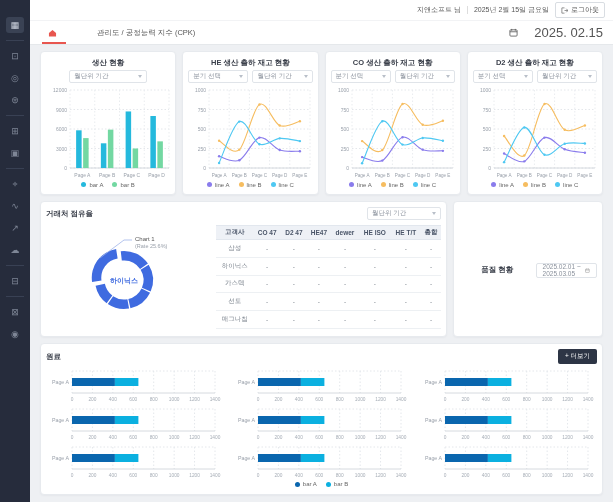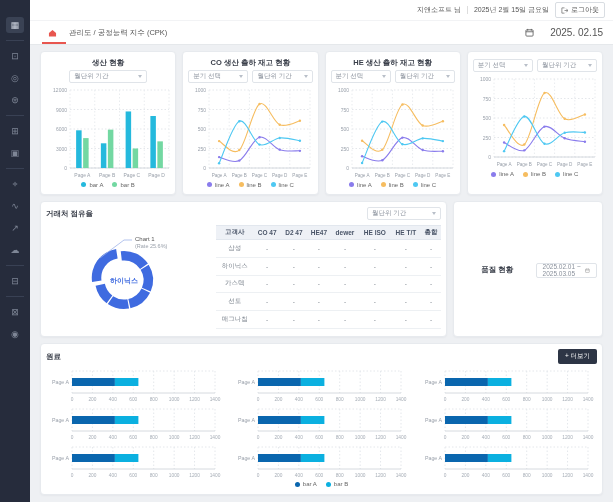--- a/index.html
+++ b/index.html
@@ -12,23 +12,23 @@
   .sb-icon.active{background:#3a4254;color:#cdd3de;}
   .sb-div{width:18px;height:1px;background:#394154;margin:4px 0;}
   
   .main{flex:1;display:flex;flex-direction:column;min-width:0;}
   .topbar{height:20px;background:#fff;display:flex;align-items:center;justify-content:flex-end;gap:6px;padding:0 8px;font-size:7px;color:#555;border-bottom:1px solid #f2f3f5;}
   .vdiv{width:1px;height:8px;background:#ddd;}
   .logout{display:flex;align-items:center;gap:3px;border:1px solid #d9dde2;background:#fff;border-radius:2px;font-size:7px;color:#555;padding:2px 5px;font-family:inherit;cursor:pointer;}
   .breadcrumb-bar{height:23px;background:#fff;border-bottom:1px solid #e5e8eb;display:flex;align-items:center;padding:0 10px;position:relative;}
   .home-tab{position:relative;height:100%;display:flex;align-items:center;padding:0 8px;cursor:pointer;}
   .red-underline{position:absolute;left:2px;bottom:0;width:24px;height:2px;background:#e8564f;}
-  .crumb{font-size:7.5px;color:#555;margin-left:4px;}
+  .crumb{font-size:7.5px;color:#555;margin-left:32px;}
   .spacer{flex:1;}
-  .bc-date{display:flex;align-items:center;gap:16px;font-size:10px;color:#555;cursor:pointer;}
+  .bc-date{display:flex;align-items:center;gap:16px;font-size:13px;color:#555;cursor:pointer;}
   
   .content{flex:1;padding:6px 10px 8px 10px;box-sizing:border-box;overflow:hidden;}
   .row{display:flex;gap:6px;}
   .row1{height:144px;}
   .row2{height:136px;margin-top:6px;}
   .row3{height:152px;margin-top:6px;}
   .card{background:#fff;border:1px solid #e7eaee;border-radius:4px;box-shadow:0 1px 2px rgba(20,30,50,.04);box-sizing:border-box;padding:5px;overflow:hidden;}
   .row1 .card{flex:1;display:flex;flex-direction:column;}
   .card h3{margin:0;font-size:7.5px;font-weight:bold;color:#3a3f4a;text-align:center;line-height:11px;width:100%;}
   .dd-row{display:flex;gap:4px;width:100%;margin:2px 0;}
@@ -188,20 +188,92 @@
               </svg>
             </div>
           <div class="legend">
               <span class="li">
                 <span class="dot" style="background: rgb(37, 185, 221);"></span>
                 <span>bar A</span>
               </span>
               <span class="li">
                 <span class="dot" style="background: rgb(115, 216, 162);"></span>
                 <span>bar B</span>
+              </span>
+            </div>
+        </section>
+
+        <section class="card">
+          <h3>HE 생산 출하 재고 현황</h3>
+          <div class="dd-row">
+            <div class="dd half">
+                <span>분기 선택</span>
+                <i class="chev"></i>
+              </div>
+            <div class="dd half">
+                <span>월단위 기간</span>
+                <i class="chev"></i>
+              </div>
+          </div>
+          <div>
+              <svg width="126" height="95">
+                <line x1="21" x2="122" y1="83" y2="83" stroke="#e4e7eb" stroke-dasharray="1.5 2"></line>
+                <text x="18" y="85" text-anchor="end" font-size="5" fill="#9aa1ab">0</text>
+                <line x1="21" x2="122" y1="63.5" y2="63.5" stroke="#e4e7eb" stroke-dasharray="1.5 2"></line>
+                <text x="18" y="65.5" text-anchor="end" font-size="5" fill="#9aa1ab">250</text>
+                <line x1="21" x2="122" y1="44" y2="44" stroke="#e4e7eb" stroke-dasharray="1.5 2"></line>
+                <text x="18" y="46" text-anchor="end" font-size="5" fill="#9aa1ab">500</text>
+                <line x1="21" x2="122" y1="24.5" y2="24.5" stroke="#e4e7eb" stroke-dasharray="1.5 2"></line>
+                <text x="18" y="26.5" text-anchor="end" font-size="5" fill="#9aa1ab">750</text>
+                <line x1="21" x2="122" y1="5" y2="5" stroke="#e4e7eb" stroke-dasharray="1.5 2"></line>
+                <text x="18" y="7" text-anchor="end" font-size="5" fill="#9aa1ab">1000</text>
+                <line x1="21" x2="21" y1="5" y2="83" stroke="#e9ecef" stroke-dasharray="1.5 2"></line>
+                <line x1="41.2" x2="41.2" y1="5" y2="83" stroke="#e9ecef" stroke-dasharray="1.5 2"></line>
+                <line x1="61.4" x2="61.4" y1="5" y2="83" stroke="#e9ecef" stroke-dasharray="1.5 2"></line>
+                <line x1="81.6" x2="81.6" y1="5" y2="83" stroke="#e9ecef" stroke-dasharray="1.5 2"></line>
+                <line x1="101.8" x2="101.8" y1="5" y2="83" stroke="#e9ecef" stroke-dasharray="1.5 2"></line>
+                <line x1="122" x2="122" y1="5" y2="83" stroke="#e9ecef" stroke-dasharray="1.5 2"></line>
+                <line x1="21" x2="122" y1="83" y2="83" stroke="#ccd1d7" stroke-width="0.8"></line>
+                <text x="31.1" y="92" text-anchor="middle" font-size="4.6" fill="#9aa1ab">Page A</text>
+                <text x="51.3" y="92" text-anchor="middle" font-size="4.6" fill="#9aa1ab">Page B</text>
+                <text x="71.5" y="92" text-anchor="middle" font-size="4.6" fill="#9aa1ab">Page C</text>
+                <text x="91.7" y="92" text-anchor="middle" font-size="4.6" fill="#9aa1ab">Page D</text>
+                <text x="111.9" y="92" text-anchor="middle" font-size="4.6" fill="#9aa1ab">Page E</text>
+                <path d="M31.1,71.3C34.5,72.0,44.6,78.3,51.3,75.2C58.0,72.1,64.8,54.3,71.5,52.6C78.2,50.9,85.0,62.8,91.7,65.1C98.4,67.3,108.5,66.0,111.9,66.2" fill="none" stroke="#8a7cec" stroke-width="1.1"></path>
+                <circle cx="31.1" cy="71.3" r="1.2" fill="#8a7cec"></circle>
+                <circle cx="51.3" cy="75.2" r="1.2" fill="#8a7cec"></circle>
+                <circle cx="71.5" cy="52.58" r="1.2" fill="#8a7cec"></circle>
+                <circle cx="91.7" cy="65.06" r="1.2" fill="#8a7cec"></circle>
+                <circle cx="111.9" cy="66.23" r="1.2" fill="#8a7cec"></circle>
+                <path d="M31.1,55.7C34.5,57.2,44.6,70.7,51.3,64.7C58.0,58.6,64.8,23.5,71.5,19.4C78.2,15.4,85.0,37.7,91.7,40.5C98.4,43.3,108.5,36.9,111.9,36.2" fill="none" stroke="#f6bd60" stroke-width="1.1"></path>
+                <circle cx="31.1" cy="55.7" r="1.2" fill="#f6bd60"></circle>
+                <circle cx="51.3" cy="64.67" r="1.2" fill="#f6bd60"></circle>
+                <circle cx="71.5" cy="19.430000000000007" r="1.2" fill="#f6bd60"></circle>
+                <circle cx="91.7" cy="40.489999999999995" r="1.2" fill="#f6bd60"></circle>
+                <circle cx="111.9" cy="36.2" r="1.2" fill="#f6bd60"></circle>
+                <path d="M31.1,77.9C34.5,71.0,44.6,39.7,51.3,36.6C58.0,33.5,64.8,56.4,71.5,59.2C78.2,62.0,85.0,53.9,91.7,53.4C98.4,52.8,108.5,55.6,111.9,56.1" fill="none" stroke="#4ec8f2" stroke-width="1.1"></path>
+                <circle cx="31.1" cy="77.93" r="1.2" fill="#4ec8f2"></circle>
+                <circle cx="51.3" cy="36.59" r="1.2" fill="#4ec8f2"></circle>
+                <circle cx="71.5" cy="59.21" r="1.2" fill="#4ec8f2"></circle>
+                <circle cx="91.7" cy="53.36" r="1.2" fill="#4ec8f2"></circle>
+                <circle cx="111.9" cy="56.09" r="1.2" fill="#4ec8f2"></circle>
+              </svg>
+            </div>
+          <div class="legend">
+              <span class="li">
+                <span class="dot" style="background: rgb(138, 124, 236);"></span>
+                <span>line A</span>
+              </span>
+              <span class="li">
+                <span class="dot" style="background: rgb(246, 189, 96);"></span>
+                <span>line B</span>
+              </span>
+              <span class="li">
+                <span class="dot" style="background: rgb(78, 200, 242);"></span>
+                <span>line C</span>
               </span>
             </div>
         </section>
 
         <section class="card">
           <h3>CO 생산 출하 재고 현황</h3>
           <div class="dd-row">
             <div class="dd half">
                 <span>분기 선택</span>
                 <i class="chev"></i>
@@ -265,92 +337,21 @@
                 <span>line B</span>
               </span>
               <span class="li">
                 <span class="dot" style="background: rgb(78, 200, 242);"></span>
                 <span>line C</span>
               </span>
             </div>
         </section>
 
         <section class="card">
-          <h3>HE 생산 출하 재고 현황</h3>
-          <div class="dd-row">
-            <div class="dd half">
-                <span>분기 선택</span>
-                <i class="chev"></i>
-              </div>
-            <div class="dd half">
-                <span>월단위 기간</span>
-                <i class="chev"></i>
-              </div>
-          </div>
-          <div>
-              <svg width="126" height="95">
-                <line x1="21" x2="122" y1="83" y2="83" stroke="#e4e7eb" stroke-dasharray="1.5 2"></line>
-                <text x="18" y="85" text-anchor="end" font-size="5" fill="#9aa1ab">0</text>
-                <line x1="21" x2="122" y1="63.5" y2="63.5" stroke="#e4e7eb" stroke-dasharray="1.5 2"></line>
-                <text x="18" y="65.5" text-anchor="end" font-size="5" fill="#9aa1ab">250</text>
-                <line x1="21" x2="122" y1="44" y2="44" stroke="#e4e7eb" stroke-dasharray="1.5 2"></line>
-                <text x="18" y="46" text-anchor="end" font-size="5" fill="#9aa1ab">500</text>
-                <line x1="21" x2="122" y1="24.5" y2="24.5" stroke="#e4e7eb" stroke-dasharray="1.5 2"></line>
-                <text x="18" y="26.5" text-anchor="end" font-size="5" fill="#9aa1ab">750</text>
-                <line x1="21" x2="122" y1="5" y2="5" stroke="#e4e7eb" stroke-dasharray="1.5 2"></line>
-                <text x="18" y="7" text-anchor="end" font-size="5" fill="#9aa1ab">1000</text>
-                <line x1="21" x2="21" y1="5" y2="83" stroke="#e9ecef" stroke-dasharray="1.5 2"></line>
-                <line x1="41.2" x2="41.2" y1="5" y2="83" stroke="#e9ecef" stroke-dasharray="1.5 2"></line>
-                <line x1="61.4" x2="61.4" y1="5" y2="83" stroke="#e9ecef" stroke-dasharray="1.5 2"></line>
-                <line x1="81.6" x2="81.6" y1="5" y2="83" stroke="#e9ecef" stroke-dasharray="1.5 2"></line>
-                <line x1="101.8" x2="101.8" y1="5" y2="83" stroke="#e9ecef" stroke-dasharray="1.5 2"></line>
-                <line x1="122" x2="122" y1="5" y2="83" stroke="#e9ecef" stroke-dasharray="1.5 2"></line>
-                <line x1="21" x2="122" y1="83" y2="83" stroke="#ccd1d7" stroke-width="0.8"></line>
-                <text x="31.1" y="92" text-anchor="middle" font-size="4.6" fill="#9aa1ab">Page A</text>
-                <text x="51.3" y="92" text-anchor="middle" font-size="4.6" fill="#9aa1ab">Page B</text>
-                <text x="71.5" y="92" text-anchor="middle" font-size="4.6" fill="#9aa1ab">Page C</text>
-                <text x="91.7" y="92" text-anchor="middle" font-size="4.6" fill="#9aa1ab">Page D</text>
-                <text x="111.9" y="92" text-anchor="middle" font-size="4.6" fill="#9aa1ab">Page E</text>
-                <path d="M31.1,71.3C34.5,72.0,44.6,78.3,51.3,75.2C58.0,72.1,64.8,54.3,71.5,52.6C78.2,50.9,85.0,62.8,91.7,65.1C98.4,67.3,108.5,66.0,111.9,66.2" fill="none" stroke="#8a7cec" stroke-width="1.1"></path>
-                <circle cx="31.1" cy="71.3" r="1.2" fill="#8a7cec"></circle>
-                <circle cx="51.3" cy="75.2" r="1.2" fill="#8a7cec"></circle>
-                <circle cx="71.5" cy="52.58" r="1.2" fill="#8a7cec"></circle>
-                <circle cx="91.7" cy="65.06" r="1.2" fill="#8a7cec"></circle>
-                <circle cx="111.9" cy="66.23" r="1.2" fill="#8a7cec"></circle>
-                <path d="M31.1,55.7C34.5,57.2,44.6,70.7,51.3,64.7C58.0,58.6,64.8,23.5,71.5,19.4C78.2,15.4,85.0,37.7,91.7,40.5C98.4,43.3,108.5,36.9,111.9,36.2" fill="none" stroke="#f6bd60" stroke-width="1.1"></path>
-                <circle cx="31.1" cy="55.7" r="1.2" fill="#f6bd60"></circle>
-                <circle cx="51.3" cy="64.67" r="1.2" fill="#f6bd60"></circle>
-                <circle cx="71.5" cy="19.430000000000007" r="1.2" fill="#f6bd60"></circle>
-                <circle cx="91.7" cy="40.489999999999995" r="1.2" fill="#f6bd60"></circle>
-                <circle cx="111.9" cy="36.2" r="1.2" fill="#f6bd60"></circle>
-                <path d="M31.1,77.9C34.5,71.0,44.6,39.7,51.3,36.6C58.0,33.5,64.8,56.4,71.5,59.2C78.2,62.0,85.0,53.9,91.7,53.4C98.4,52.8,108.5,55.6,111.9,56.1" fill="none" stroke="#4ec8f2" stroke-width="1.1"></path>
-                <circle cx="31.1" cy="77.93" r="1.2" fill="#4ec8f2"></circle>
-                <circle cx="51.3" cy="36.59" r="1.2" fill="#4ec8f2"></circle>
-                <circle cx="71.5" cy="59.21" r="1.2" fill="#4ec8f2"></circle>
-                <circle cx="91.7" cy="53.36" r="1.2" fill="#4ec8f2"></circle>
-                <circle cx="111.9" cy="56.09" r="1.2" fill="#4ec8f2"></circle>
-              </svg>
-            </div>
-          <div class="legend">
-              <span class="li">
-                <span class="dot" style="background: rgb(138, 124, 236);"></span>
-                <span>line A</span>
-              </span>
-              <span class="li">
-                <span class="dot" style="background: rgb(246, 189, 96);"></span>
-                <span>line B</span>
-              </span>
-              <span class="li">
-                <span class="dot" style="background: rgb(78, 200, 242);"></span>
-                <span>line C</span>
-              </span>
-            </div>
-        </section>
-
-        <section class="card">
+          <h3>D2 생산 출하 재고 현황</h3>
           <div class="dd-row">
             <div class="dd half">
                 <span>분기 선택</span>
                 <i class="chev"></i>
               </div>
             <div class="dd half">
                 <span>월단위 기간</span>
                 <i class="chev"></i>
               </div>
           </div>

